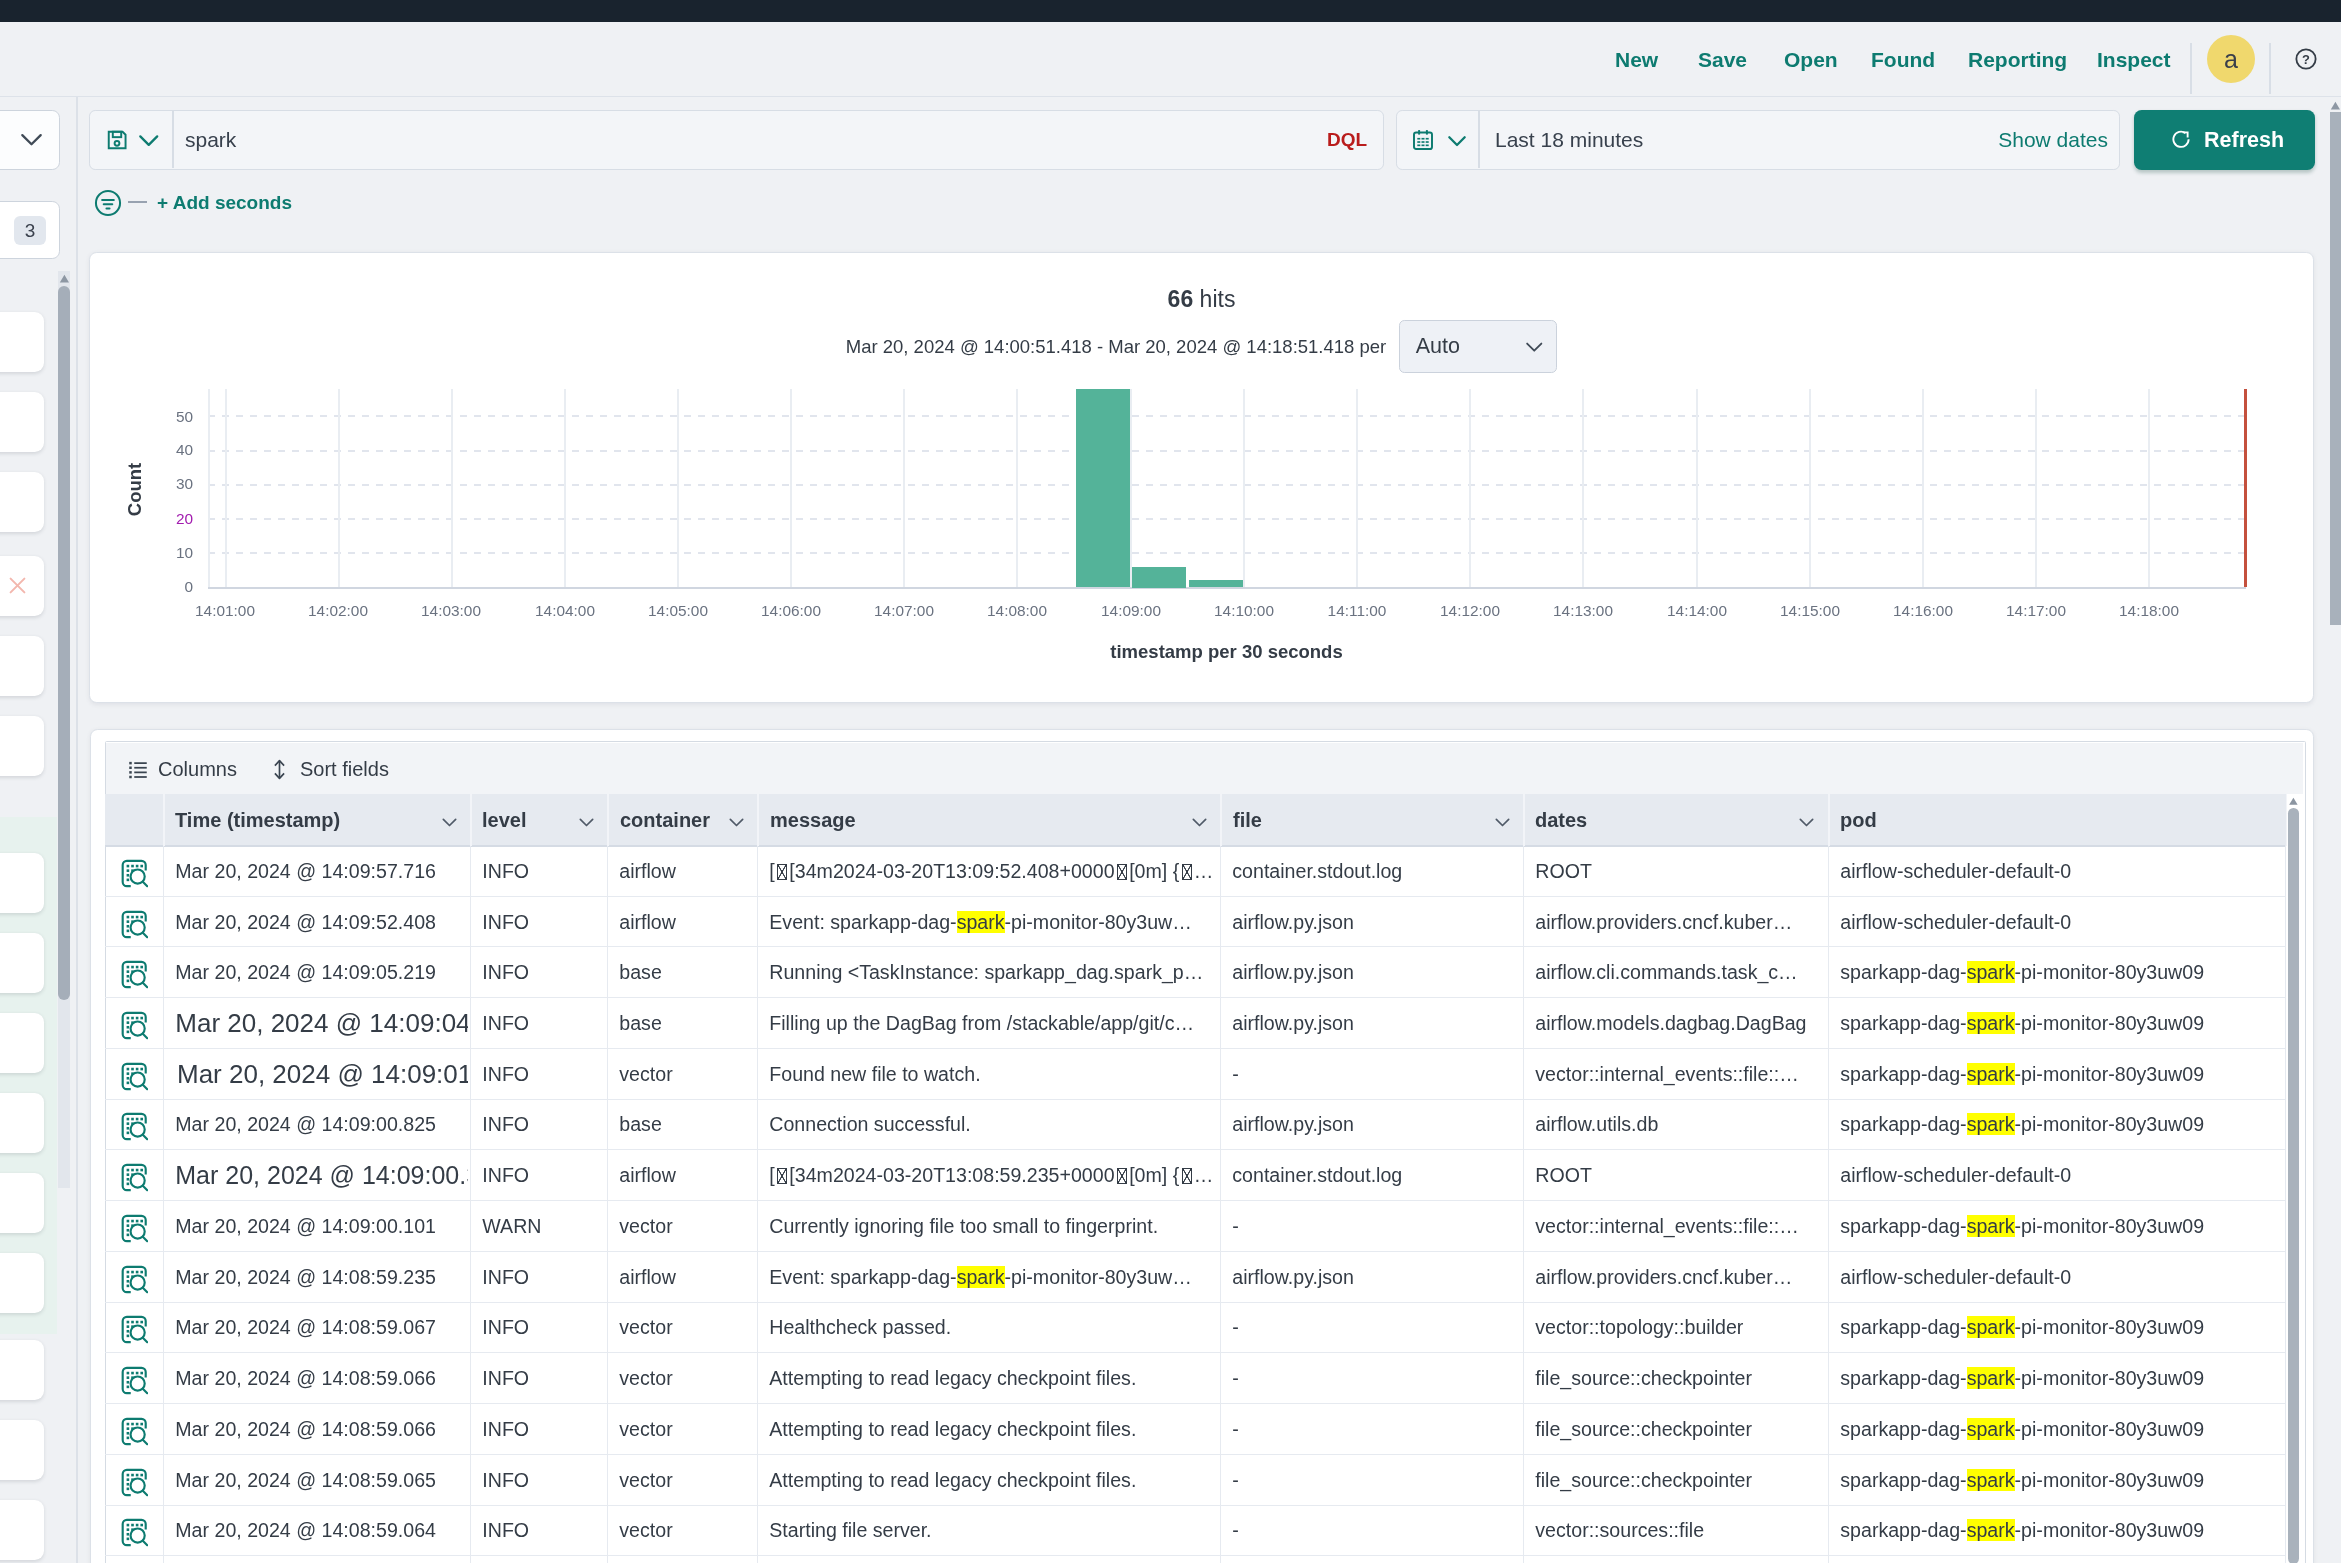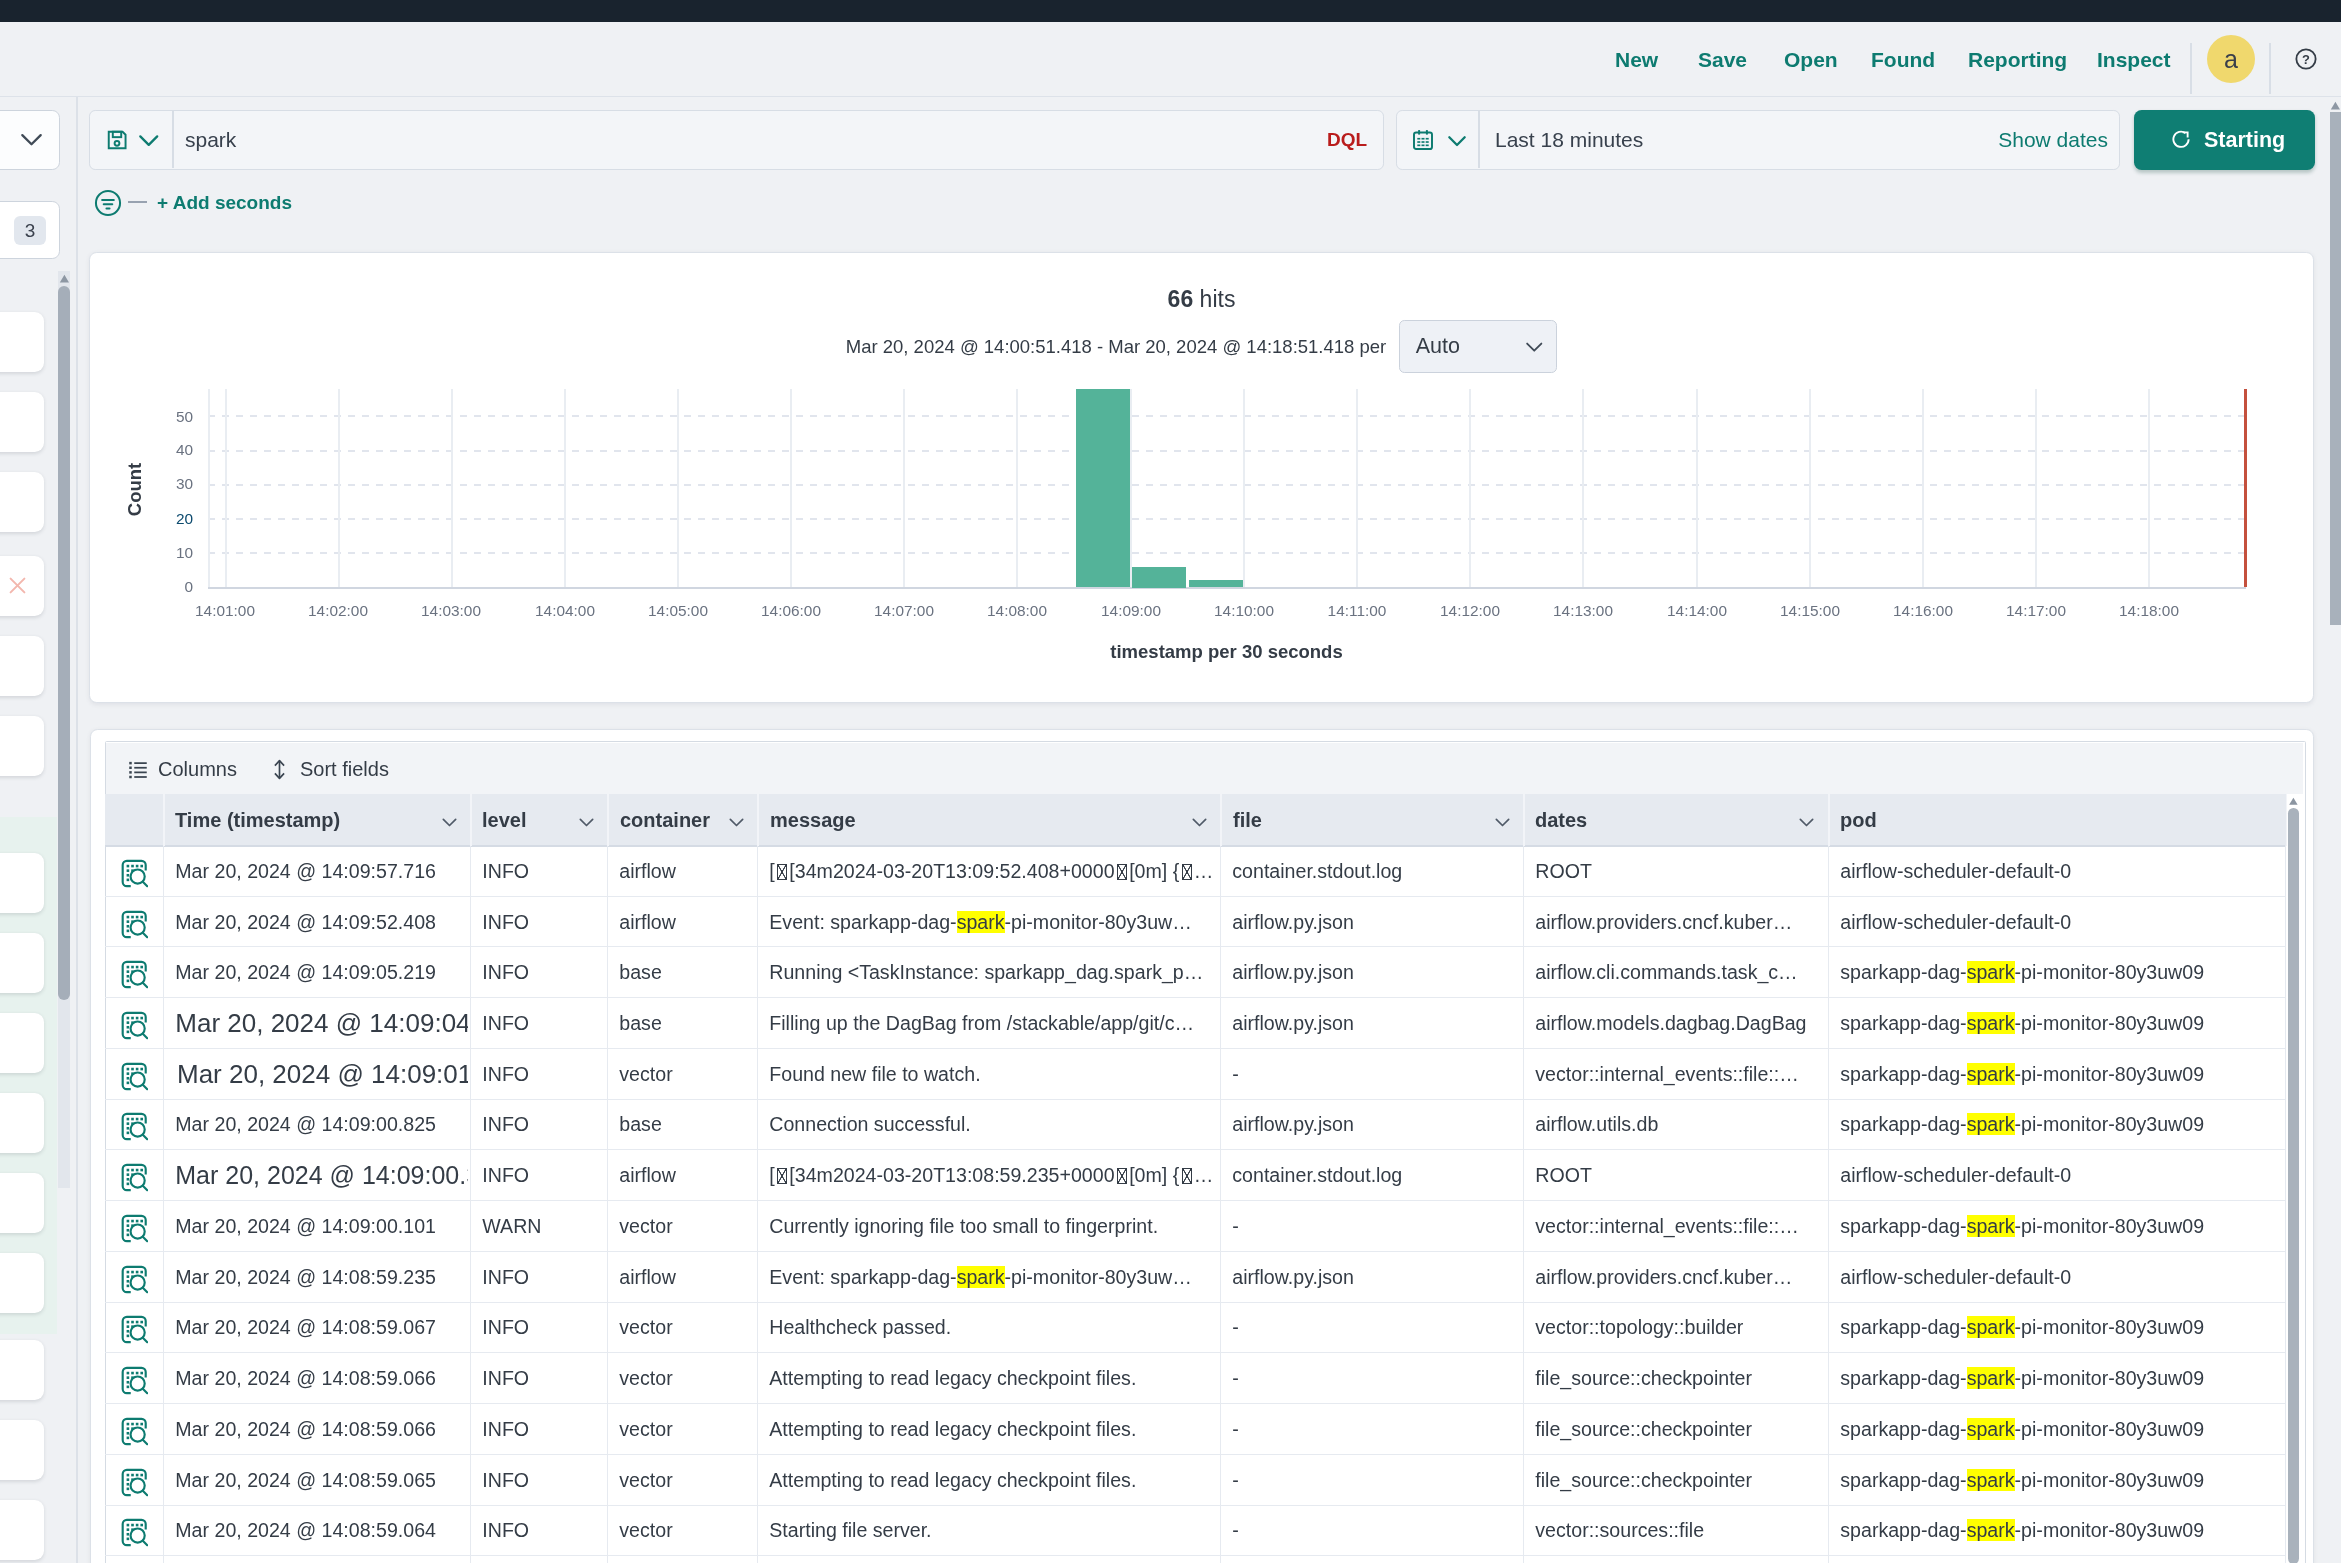--- a/index.html
+++ b/index.html
@@ -62,21 +62,21 @@
 <svg class="a" style="left:1447px;top:135px;" width="20" height="12.3" viewBox="0 0 26 16">
 <polyline points="3,3 13,13 23,3" fill="none" stroke="#0d7b70" stroke-width="3" stroke-linecap="round" stroke-linejoin="round"></polyline>
   </svg>
 <div class="a" style="left:1495px;top:110px;height:60px;line-height:60px;font-size:21px;color:#38414d;">Last 18 minutes</div>
 <div class="a" style="right:233px;top:110px;height:60px;line-height:60px;font-size:21px;color:#0d7b70;">Show dates</div>
 <div class="a" style="left:2134px;top:110px;width:181px;height:60px;background:#0f7e73;border-radius:7.7px;box-shadow:0 2.3px 3.8px rgba(20,70,60,.25);"></div>
 <svg class="a" style="left:2171px;top:130px;" width="20" height="20" viewBox="0 0 16 16">
 <path d="M11.6 2.5 a6.1 6.1 0 1 0 2.5 4.9" fill="none" stroke="#fff" stroke-width="1.5"></path>
 <path d="M9.3 1.9 h4 v4" fill="none" stroke="#fff" stroke-width="1.5"></path>
 </svg>
-<div class="a" style="left:2204px;top:110px;height:60px;line-height:60px;font-size:21.5px;font-weight:700;color:#fff;">Starting</div>
+<div class="a" style="left:2204px;top:110px;height:60px;line-height:60px;font-size:21.5px;font-weight:700;color:#fff;">Refresh</div>
 <svg class="a" style="left:94px;top:189px;" width="28" height="28" viewBox="0 0 36 36">
 <circle cx="18" cy="18" r="15.5" fill="none" stroke="#0d7b70" stroke-width="2.6"></circle>
 <line x1="10.5" y1="14" x2="25.5" y2="14" stroke="#0d7b70" stroke-width="2.6" stroke-linecap="round"></line>
 <line x1="12.5" y1="19.5" x2="23.5" y2="19.5" stroke="#0d7b70" stroke-width="2.6" stroke-linecap="round"></line>
 <line x1="16" y1="25" x2="20" y2="25" stroke="#0d7b70" stroke-width="2.6" stroke-linecap="round"></line>
 </svg>
 <div class="a" style="left:128px;top:201px;width:18.5px;height:1.5px;background:#98a2b0;"></div>
 <div class="a" style="left:157px;top:191px;height:24.6px;line-height:24.6px;font-size:19px;font-weight:700;color:#0d7b70;">+ Add seconds</div>
 <div class="a" style="left:89px;top:252px;width:2225px;height:451px;background:#fff;border:0.8px solid #dce1e8;border-radius:7.7px;box-shadow:0 1.5px 4.6px rgba(60,70,85,.08);"></div>
 <div class="a" style="left:89px;top:284px;width:2225px;height:31px;line-height:31px;text-align:center;font-size:23px;"><b>66</b> hits</div>
@@ -90,21 +90,21 @@
 </span>
   </div>
 <div class="a" style="left:123px;top:478px;width:23px;height:23px;font-size:18.5px;font-weight:700;color:#343c46;transform:rotate(-90deg);transform-origin:center;white-space:nowrap;display:flex;align-items:center;justify-content:center;">Count</div>
 <div class="a" style="left:208px;top:552px;width:2038px;height:1.5px;background:repeating-linear-gradient(90deg,#e1e5ed 0 7px,transparent 7px 14px);"></div>
 <div class="a" style="left:208px;top:518px;width:2038px;height:1.5px;background:repeating-linear-gradient(90deg,#e1e5ed 0 7px,transparent 7px 14px);"></div>
 <div class="a" style="left:208px;top:484px;width:2038px;height:1.5px;background:repeating-linear-gradient(90deg,#e1e5ed 0 7px,transparent 7px 14px);"></div>
 <div class="a" style="left:208px;top:450px;width:2038px;height:1.5px;background:repeating-linear-gradient(90deg,#e1e5ed 0 7px,transparent 7px 14px);"></div>
 <div class="a" style="left:208px;top:415px;width:2038px;height:1.5px;background:repeating-linear-gradient(90deg,#e1e5ed 0 7px,transparent 7px 14px);"></div>
 <div class="a" style="left:131px;top:578px;width:62px;height:18.5px;line-height:18.5px;text-align:right;font-size:15.4px;color:#6a7280;">0</div>
 <div class="a" style="left:131px;top:544px;width:62px;height:18.5px;line-height:18.5px;text-align:right;font-size:15.4px;color:#6a7280;">10</div>
-<div class="a" style="left:131px;top:510px;width:62px;height:18.5px;line-height:18.5px;text-align:right;font-size:15.4px;color:#0c4a6e;">20</div>
+<div class="a" style="left:131px;top:510px;width:62px;height:18.5px;line-height:18.5px;text-align:right;font-size:15.4px;color:#a21caf;">20</div>
 <div class="a" style="left:131px;top:475px;width:62px;height:18.5px;line-height:18.5px;text-align:right;font-size:15.4px;color:#6a7280;">30</div>
 <div class="a" style="left:131px;top:441px;width:62px;height:18.5px;line-height:18.5px;text-align:right;font-size:15.4px;color:#6a7280;">40</div>
 <div class="a" style="left:131px;top:408px;width:62px;height:18.5px;line-height:18.5px;text-align:right;font-size:15.4px;color:#6a7280;">50</div>
 <div class="a" style="left:225px;top:389px;width:1.5px;height:198px;background:#e9edf2;"></div>
 <div class="a" style="left:179px;top:600px;width:92px;height:21.5px;line-height:21.5px;text-align:center;font-size:15.4px;color:#6a7280;">14:01:00</div>
 <div class="a" style="left:338px;top:389px;width:1.5px;height:198px;background:#e9edf2;"></div>
 <div class="a" style="left:292px;top:600px;width:92px;height:21.5px;line-height:21.5px;text-align:center;font-size:15.4px;color:#6a7280;">14:02:00</div>
 <div class="a" style="left:451px;top:389px;width:1.5px;height:198px;background:#e9edf2;"></div>
 <div class="a" style="left:405px;top:600px;width:92px;height:21.5px;line-height:21.5px;text-align:center;font-size:15.4px;color:#6a7280;">14:03:00</div>
 <div class="a" style="left:564px;top:389px;width:1.5px;height:198px;background:#e9edf2;"></div>

